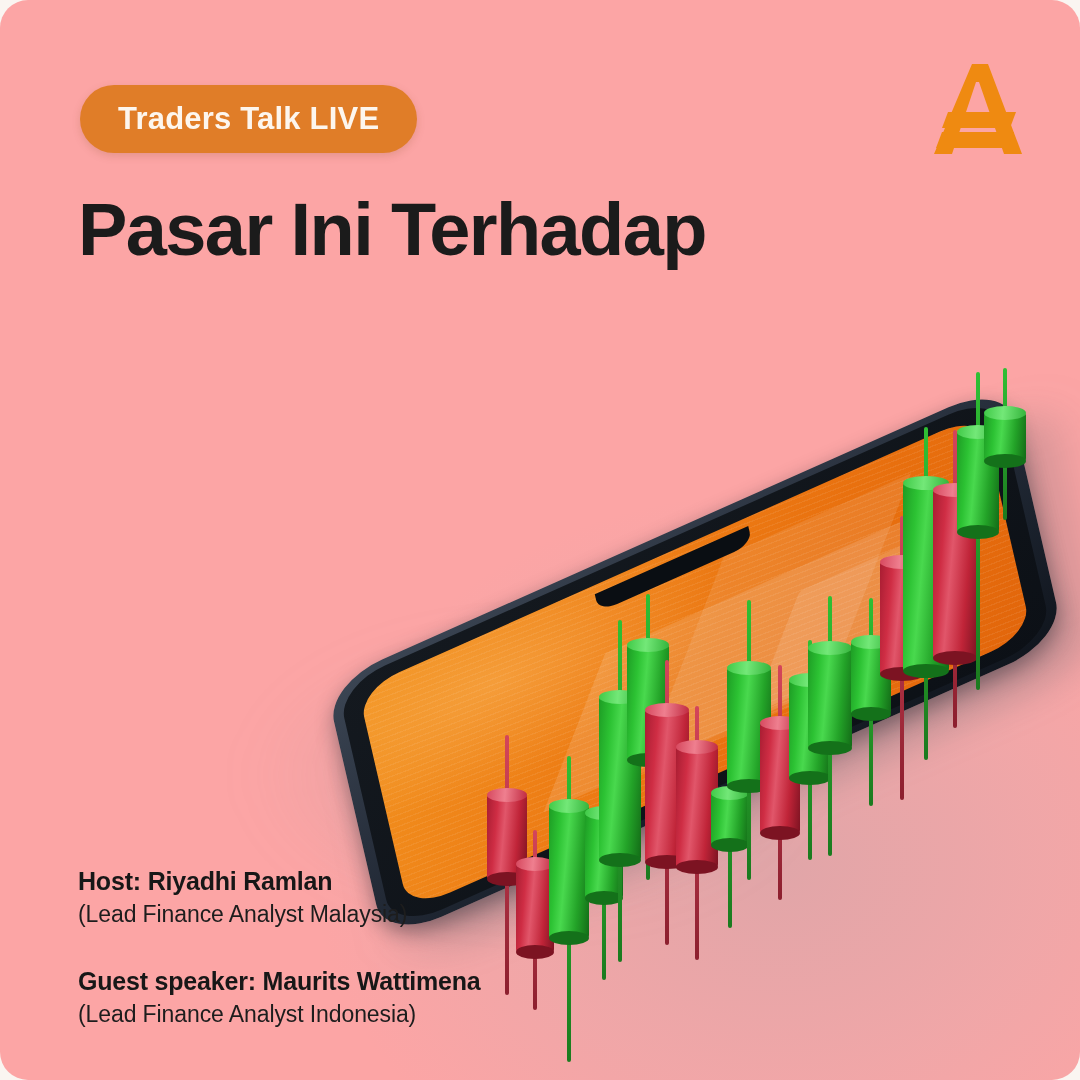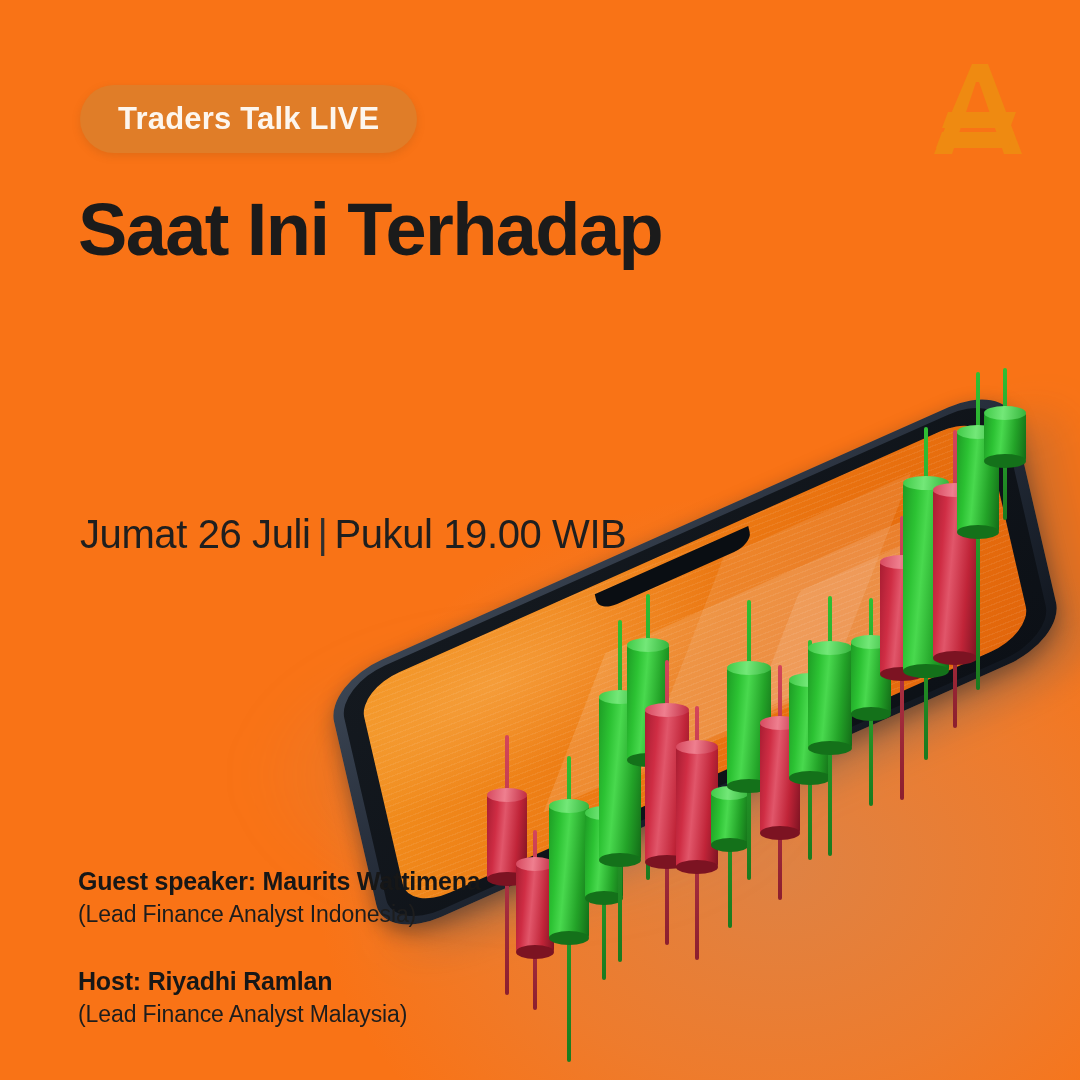--- a/index.html
+++ b/index.html
@@ -2,21 +2,21 @@
 <html><head>
 <meta charset="utf-8">
 <style>
   html,body{margin:0;padding:0;}
   body{
     width:1080px;height:1080px;overflow:hidden;
     background:#faf5f1;
     font-family:"Liberation Sans",sans-serif;
     -webkit-font-smoothing:antialiased;
   }
-  #poster{position:relative;width:1080px;height:1080px;background:#f97316;overflow:hidden;}
+  #poster{position:relative;width:1080px;height:1080px;background:#fca5a5;overflow:hidden;border-radius:28px;}
 
   
   .bg-glow{position:absolute;inset:0;
     background:radial-gradient(ellipse 60% 48% at 72% 80%, rgba(160,166,175,.30) 0%, rgba(170,175,183,.14) 42%, rgba(250,245,241,0) 72%);
     pointer-events:none;}
   .bg-glow2{position:absolute;left:120px;top:560px;width:820px;height:430px;
     background:radial-gradient(ellipse 50% 50% at 50% 50%, rgba(145,152,162,.26) 0%, rgba(250,245,241,0) 70%);
     filter:blur(22px);pointer-events:none;}
 
   
@@ -257,31 +257,28 @@
     <svg viewBox="0 0 96 104" width="96" height="104" aria-hidden="true">
       <g fill="#ef8a11">
         <polygon points="40,6 56,6 90,96 72,96 47,24 44,24 20,96 2,96"></polygon>
         <polygon points="16,54 84,54 78,70 10,70"></polygon>
         <polygon points="10,74 82,74 76,90 4,90"></polygon>
       </g>
     </svg>
   </div>
 
   <div class="headline">
-    <span class="l">Saat Ini Terhadap</span>
-  </div>
-
-  <div class="dateline">
-    <span>Jumat 26 Juli</span><span class="sep">|</span><span>Pukul 19.00 WIB</span>
-  </div>
+    <span class="l">Pasar Ini Terhadap</span>
+  </div>
+
 
   <div class="speakers">
+    <div class="sp-block">
+      <div class="sp-name">Host: Riyadhi Ramlan</div>
+      <div class="sp-role">(Lead Finance Analyst Malaysia)</div>
+    </div>
     <div class="sp-block">
       <div class="sp-name">Guest speaker: Maurits Wattimena</div>
       <div class="sp-role">(Lead Finance Analyst Indonesia)</div>
     </div>
-    <div class="sp-block">
-      <div class="sp-name">Host: Riyadhi Ramlan</div>
-      <div class="sp-role">(Lead Finance Analyst Malaysia)</div>
-    </div>
   </div>
 
 </div>
 
 </body></html>

